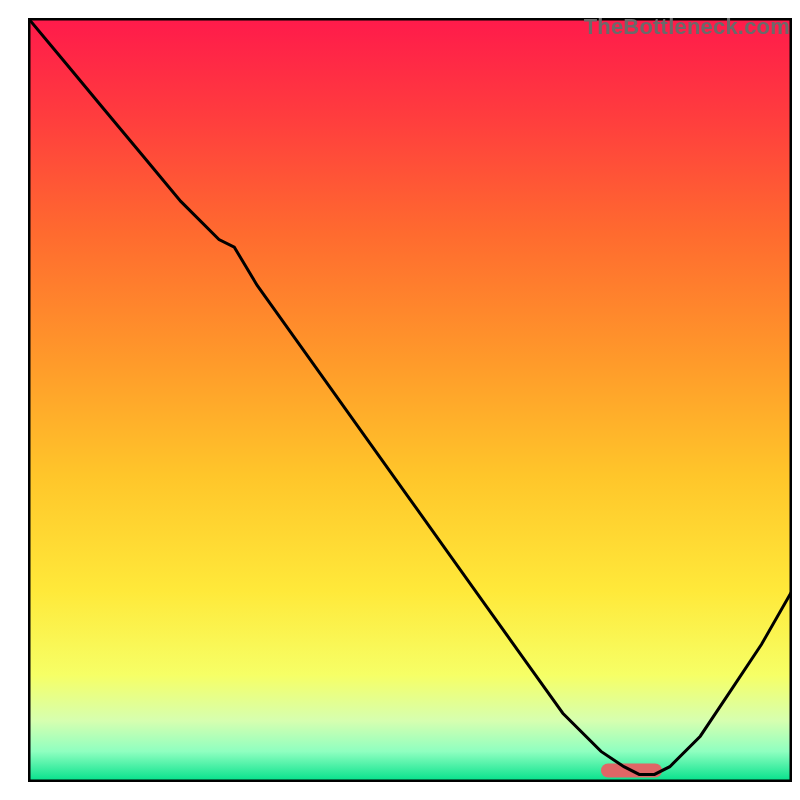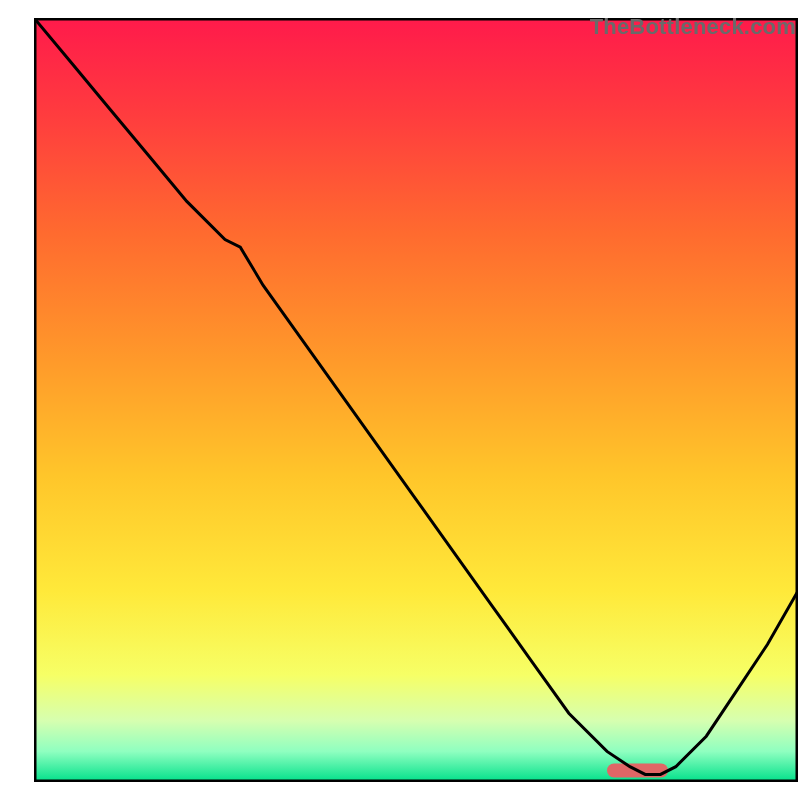--- a/index.html
+++ b/index.html
@@ -13,21 +13,21 @@
   }
   .frame {
     position: absolute;
     left: 0; top: 0;
     width: 800px;
     height: 800px;
     box-sizing: border-box;
   }
   .plot-area {
     position: absolute;
-    left: 34px;
+    left: 28px;
     top: 18px;
     width: 764px;
     height: 764px;
     box-sizing: border-box;
   }
   .watermark {
     position: absolute;
     top: -4px;
     right: 2px;
     font-size: 22px;

